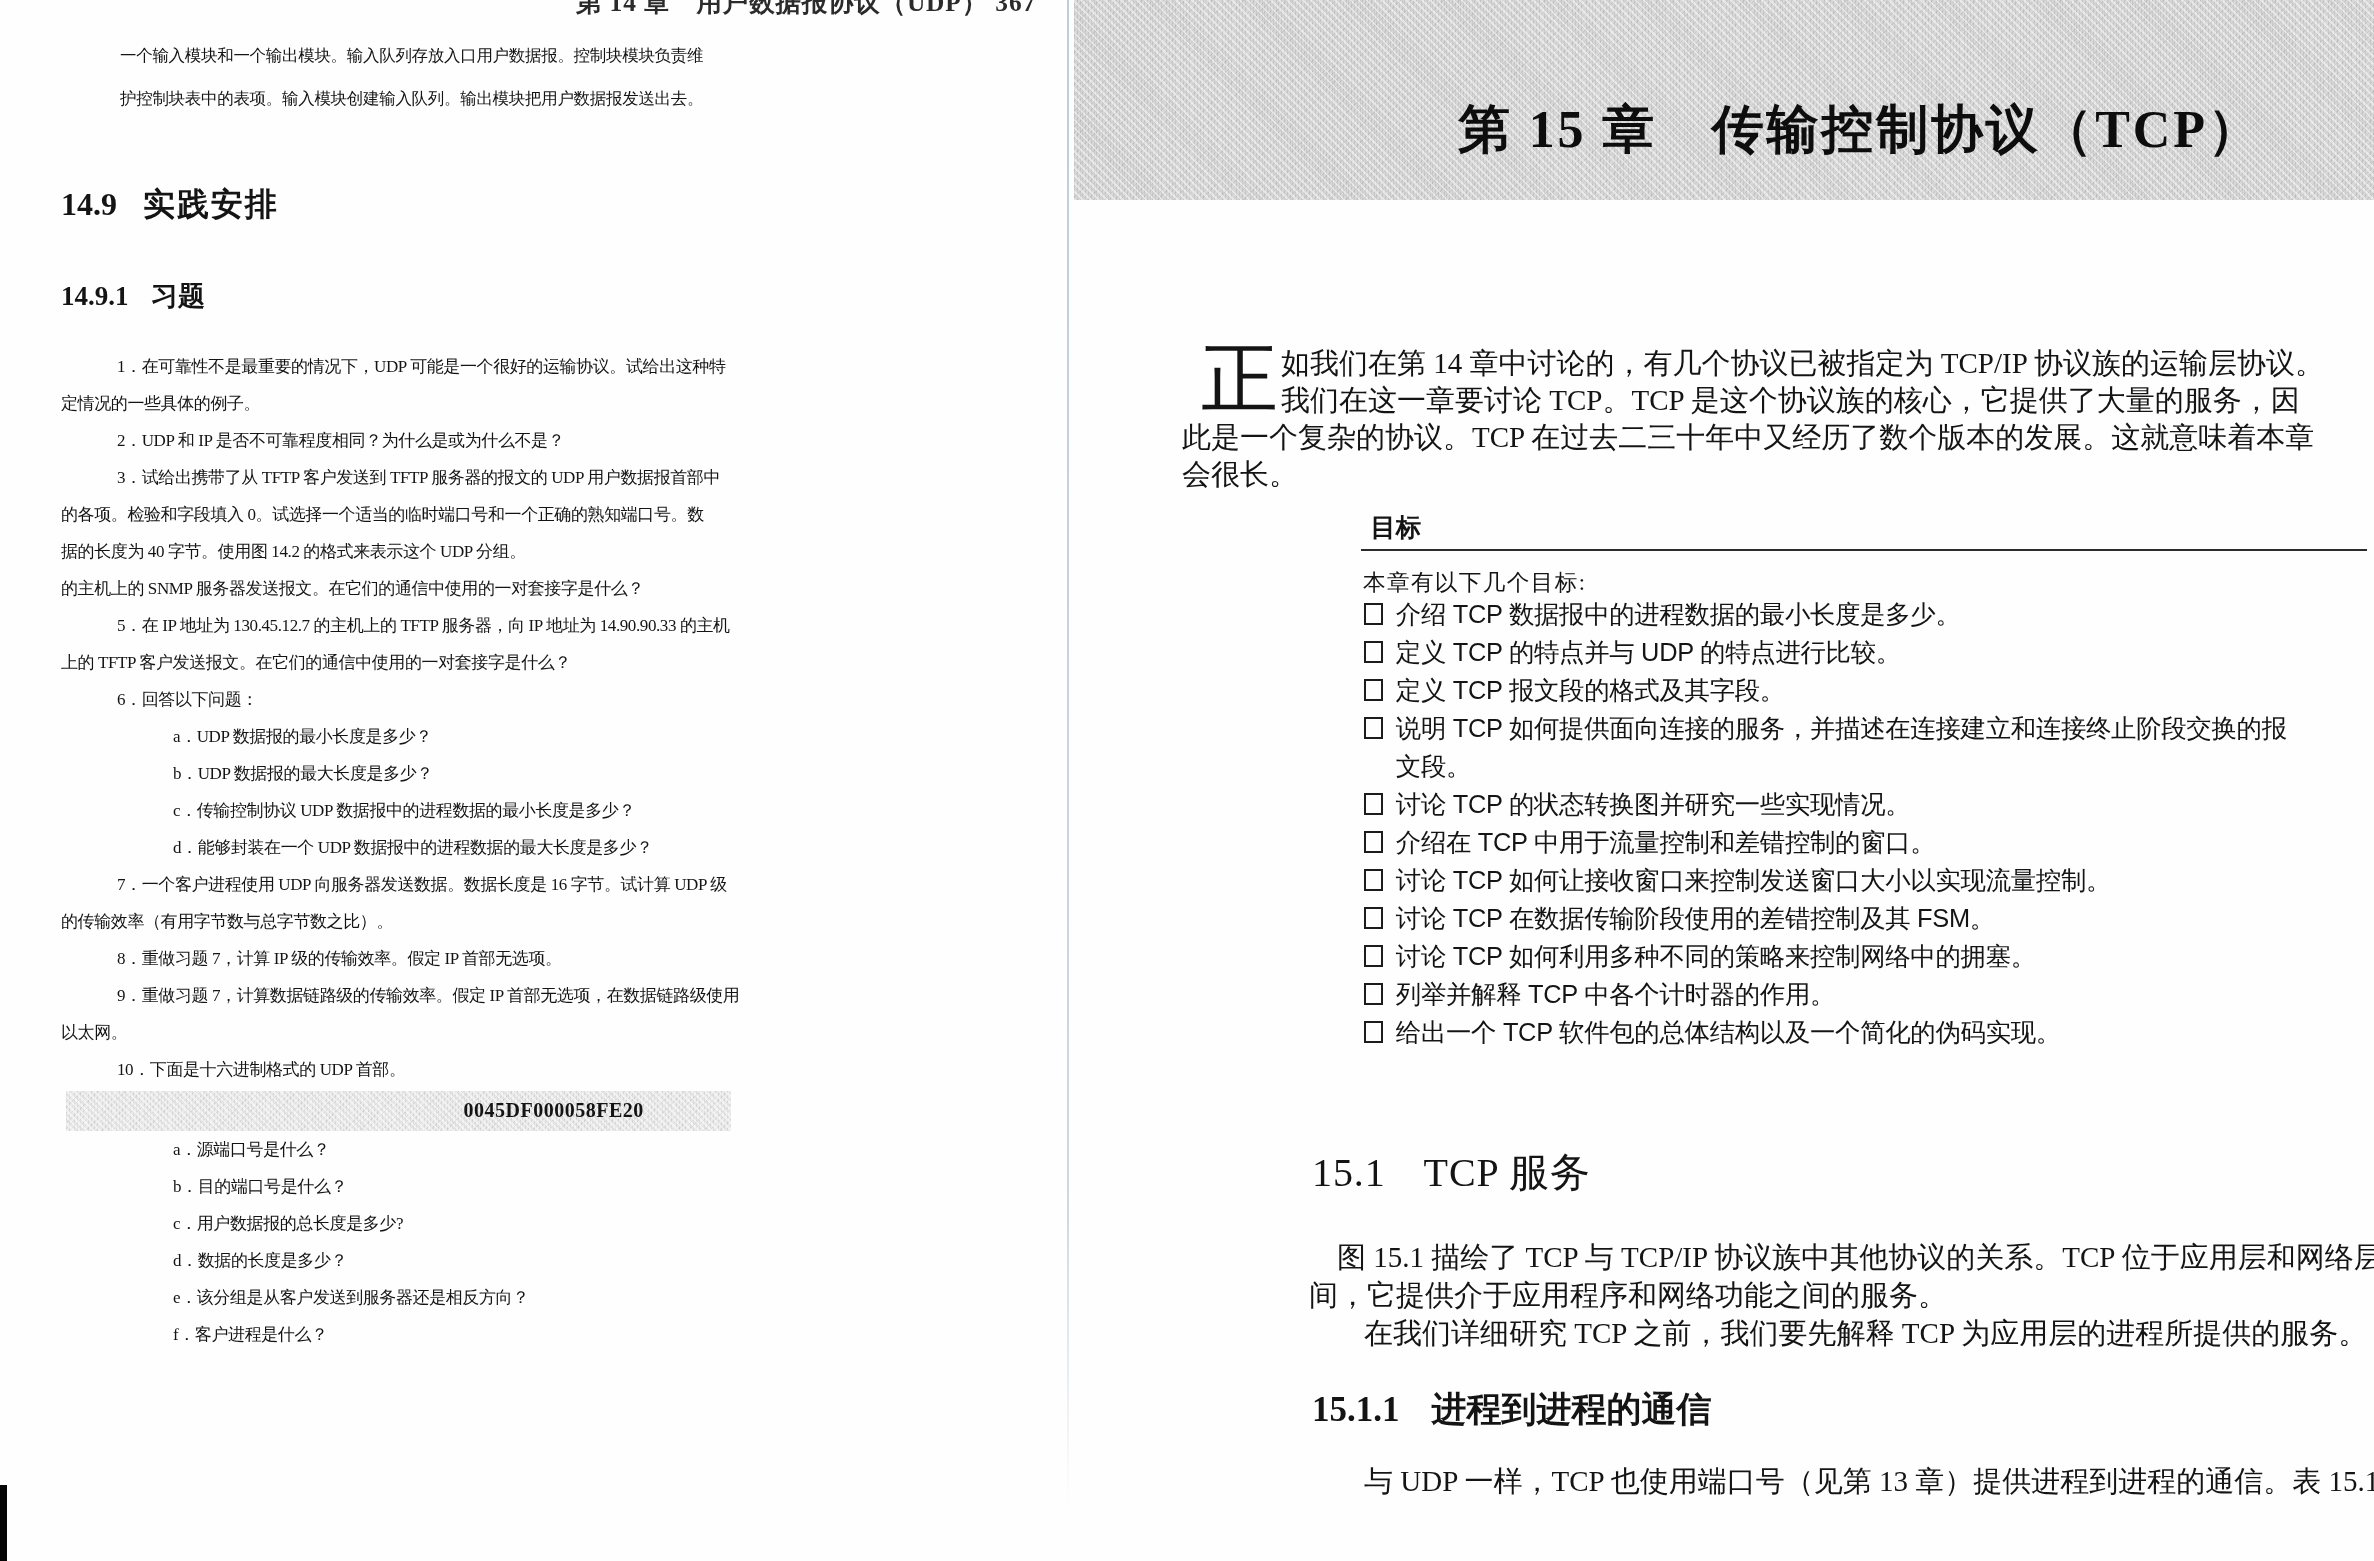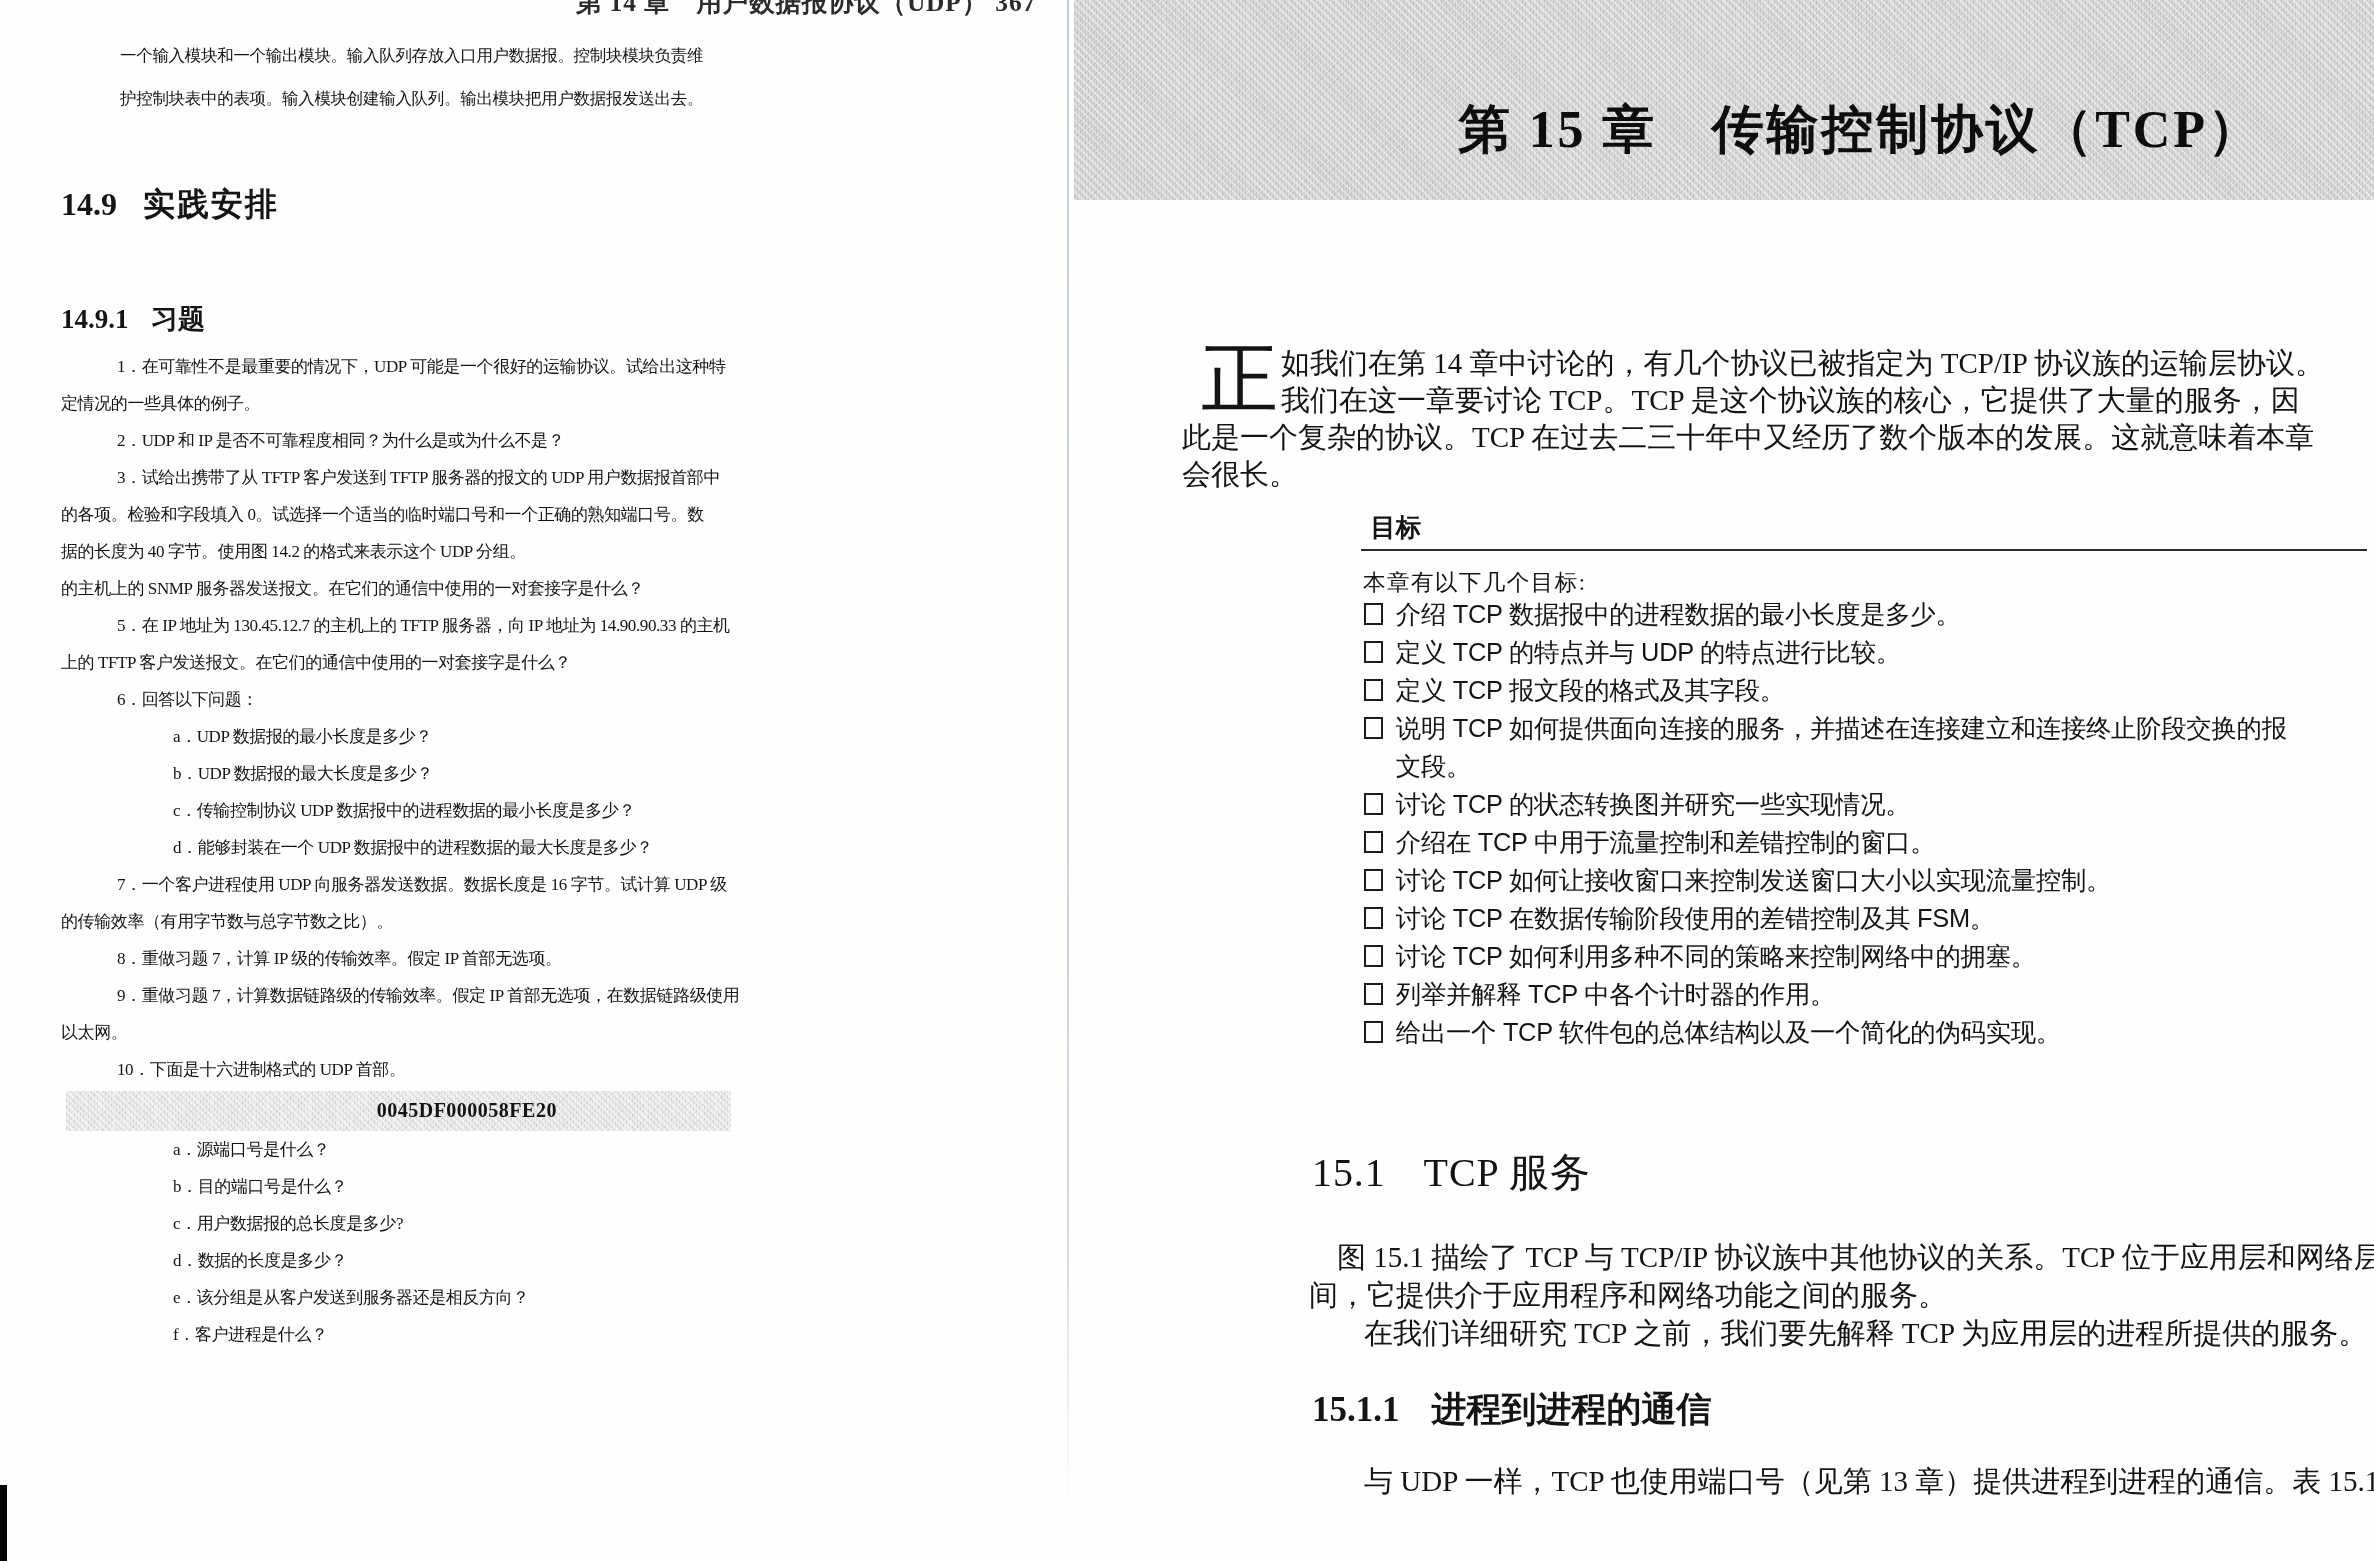--- a/index.html
+++ b/index.html
@@ -27,39 +27,40 @@
   }
   .intro-block div{white-space:nowrap;}
   .h149{
     position:absolute;left:61px;top:183px;
     font-size:32px;font-weight:700;white-space:nowrap;
   }
   .h149 .num,.h1491 .num{margin-right:26px;letter-spacing:0;}
   .h149 .ttl{letter-spacing:1.9px;}
   .h1491{
     position:absolute;left:61px;top:278px;
-    font-size:27px;font-weight:700;white-space:nowrap;margin-top:23px;
+    font-size:27px;font-weight:700;white-space:nowrap;
   }
   .h1491 .num{margin-right:22.6px;}
   .exercises{
     position:absolute;left:61px;top:348px;width:678px;
     font-size:17px;letter-spacing:-0.4px;
   }
   .xline{height:37px;line-height:37px;white-space:nowrap;}
   .x0{margin-left:0;}
   .x1{margin-left:56px;}
   .x2{margin-left:112px;}
   .hexband{
     margin-left:4.7px;margin-top:2.8px;width:665px;height:40px;
     display:flex;align-items:center;
     background-color:#eaeaea;
     background-image:
       repeating-linear-gradient(45deg, rgba(255,255,255,.5) 0 1.9px, transparent 1.9px 4.7px),
       repeating-linear-gradient(-45deg, rgba(140,140,140,.16) 0 0.9px, transparent 0.9px 3.8px),
       repeating-linear-gradient(90deg, rgba(170,170,170,.20) 0 0.9px, transparent 0.9px 2.8px);
+    justify-content: center;
   }
   .hexband span{
     margin-left:311px;
     font-weight:700;font-size:20px;letter-spacing:0.5px;
     font-family:"Liberation Serif","DejaVu Serif",serif;
   }
   .scan-bar{
     position:absolute;left:0;top:1485px;width:6.6px;height:76px;background:#050505;
   }
   

